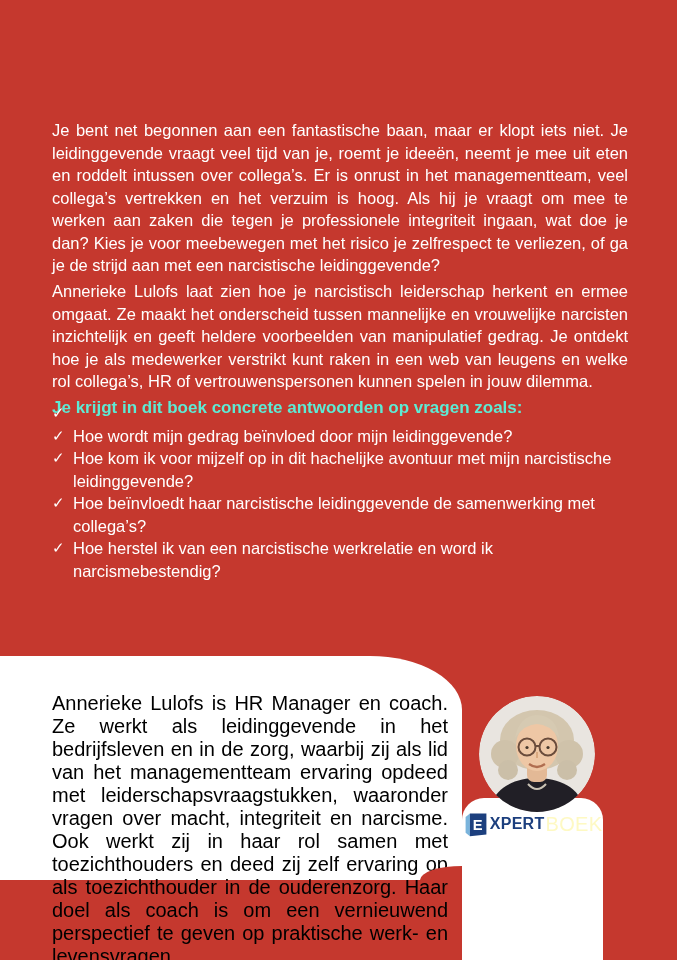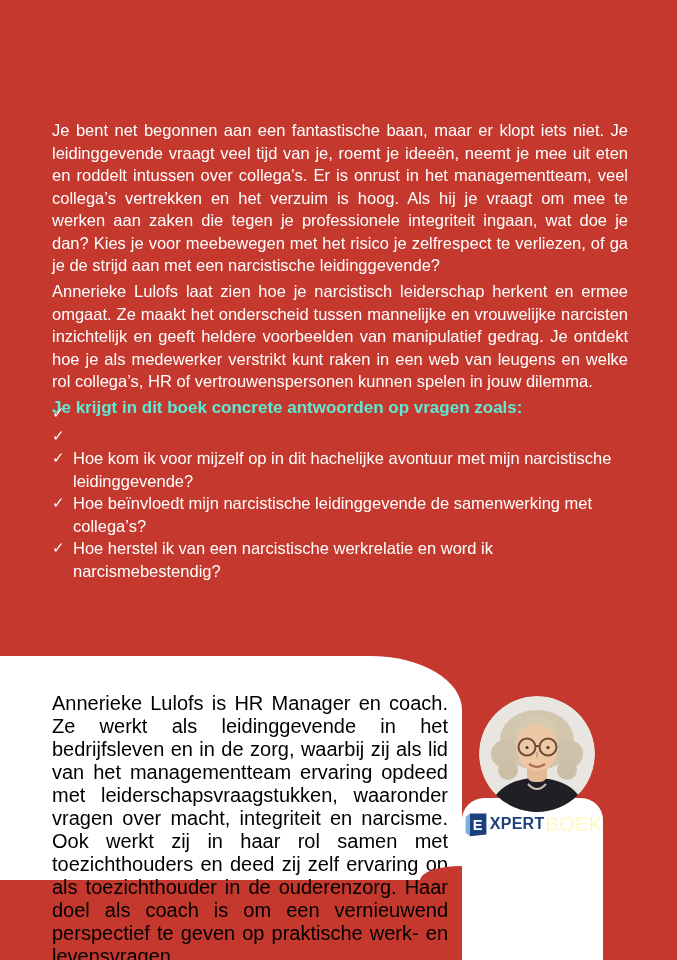--- a/index.html
+++ b/index.html
@@ -107,28 +107,29 @@
   <p class="copy p2">Annerieke Lulofs laat zien hoe je narcistisch leiderschap herkent en ermee omgaat. Ze maakt het onderscheid tussen mannelijke en vrouwelijke narcisten inzichtelijk en geeft heldere voorbeelden van manipulatief gedrag. Je ontdekt hoe je als medewerker verstrikt kunt raken in een web van leugens en welke rol collega’s, HR of vertrouwenspersonen kunnen spelen in jouw dilemma.</p>
 
   <div class="q-heading">Je krijgt in dit boek concrete antwoorden op vragen zoals:</div>
 
   <ul class="q-list">
     <li>
       <span class="check">✓</span>
     </li>
     <li>
       <span class="check">✓</span>
+      <span>Hoe wordt mijn gedrag beïnvloed door mijn leidinggevende?</span>
     </li>
     <li>
       <span class="check">✓</span>
       <span>Hoe kom ik voor mijzelf op in dit hachelijke avontuur met mijn narcistische leidinggevende?</span>
     </li>
     <li>
       <span class="check">✓</span>
-      <span>Hoe beïnvloedt mijn narcistische leidinggevende de samenwerking met collega’s?</span>
+      <span>Hoe beïnvloedt haar narcistische leidinggevende de samenwerking met collega’s?</span>
     </li>
     <li>
       <span class="check">✓</span>
       <span>Hoe herstel ik van een narcistische werkrelatie en word ik narcismebestendig?</span>
     </li>
   </ul>
 
 
   <div class="bio-panel"></div>
   <p class="bio-text">Annerieke Lulofs is HR Manager en coach. Ze werkt als leidinggevende in het bedrijfsleven en in de zorg, waarbij zij als lid van het managementteam ervaring opdeed met leiderschapsvraagstukken, waaronder vragen over macht, integriteit en narcisme. Ook werkt zij in haar rol samen met toezichthouders en deed zij zelf ervaring op als toezichthouder in de ouderenzorg. Haar doel als coach is om een vernieuwend perspectief te geven op praktische werk- en levensvragen.</p>

